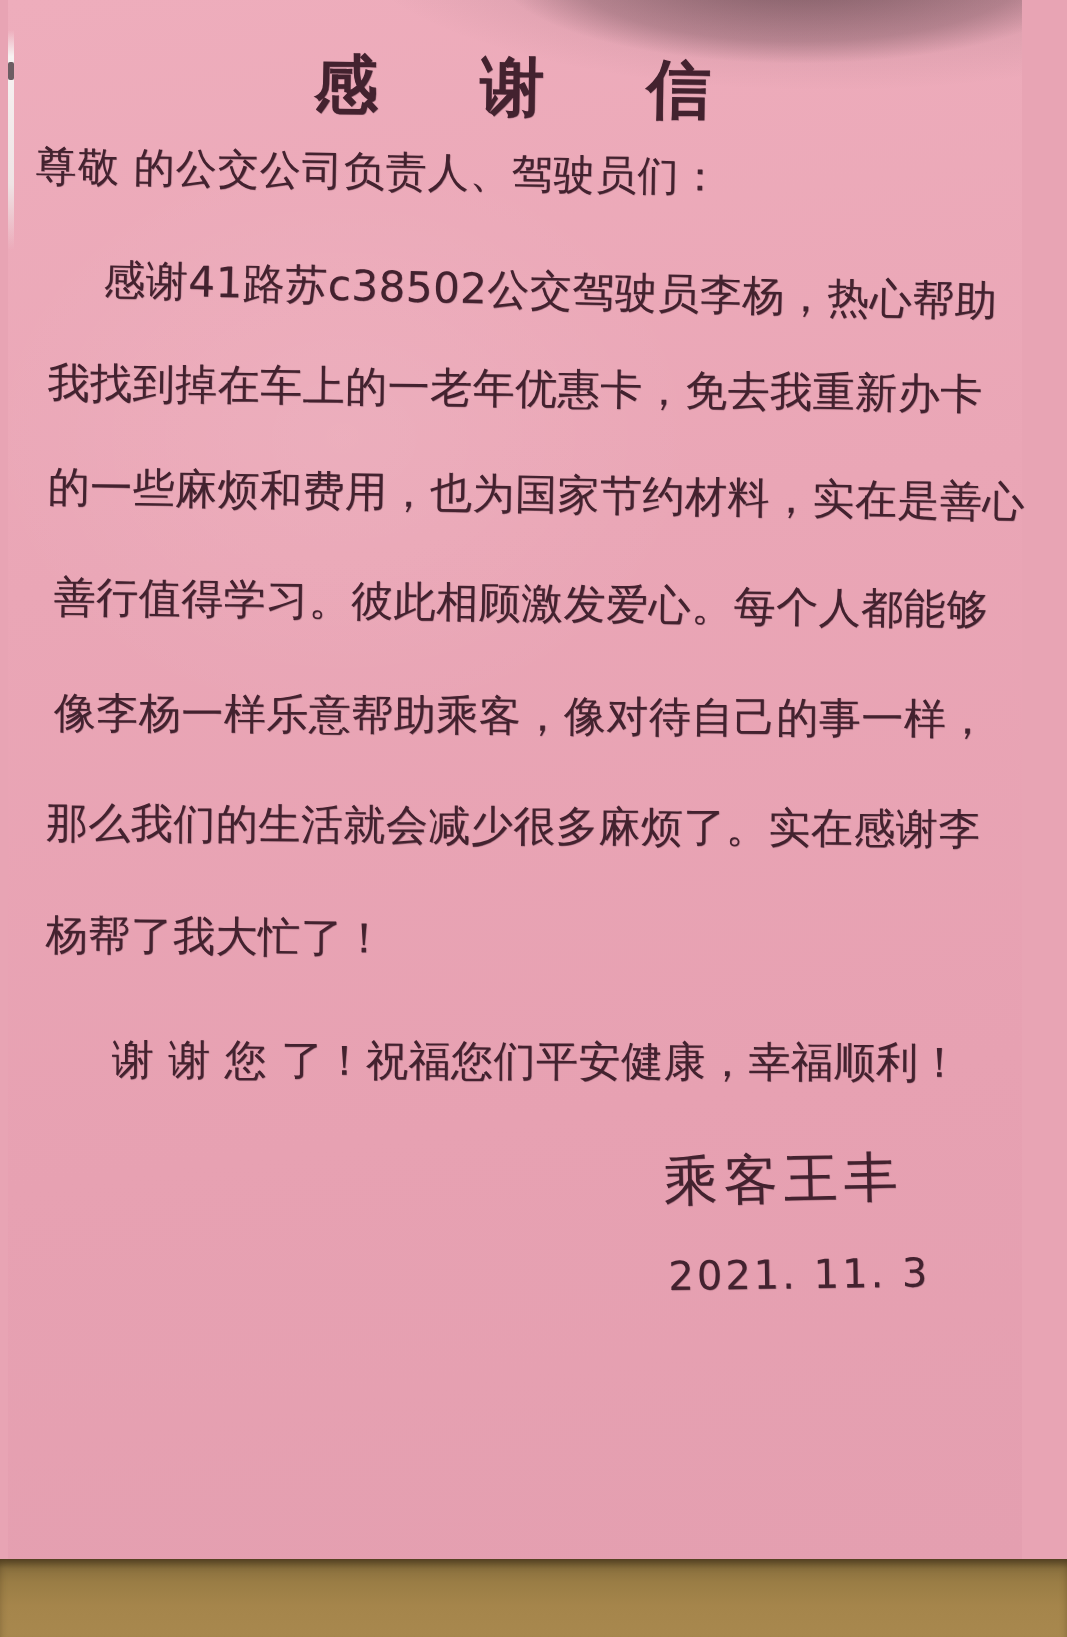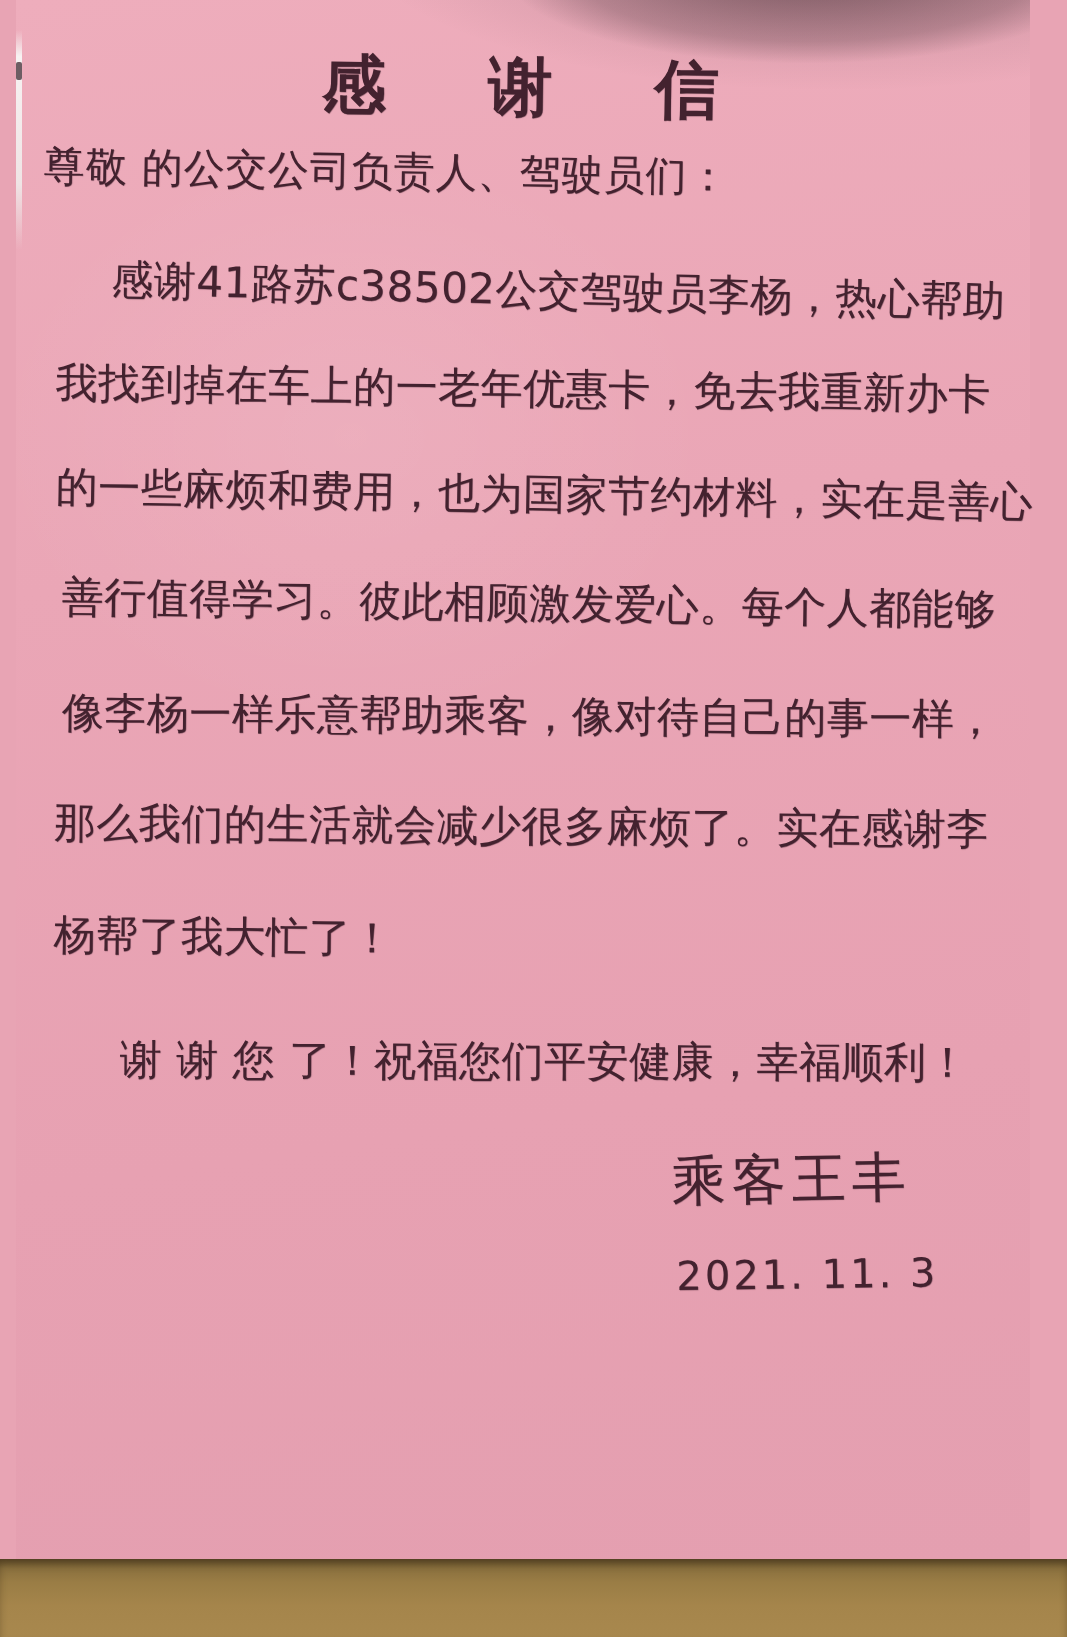--- a/index.html
+++ b/index.html
@@ -5,21 +5,21 @@
   html,body{margin:0;padding:0;background:#222;}
   .photo{
     position:relative;
     width:1067px;height:1637px;
     overflow:hidden;
     font-family:"DejaVu Sans", sans-serif;
     background:#e8a4b4;
   }
   
   .paper{
-    position:absolute;left:16px;top:0;width:1014px;height:1559px;
+    position:absolute;left:8px;top:0;width:1014px;height:1559px;
     background:
       radial-gradient(ellipse 420px 130px at 790px -30px, rgba(40,28,32,0.50), rgba(40,28,32,0.22) 55%, rgba(40,28,32,0) 72%),
       radial-gradient(ellipse 700px 230px at 820px -70px, rgba(60,45,50,0.28), rgba(60,45,50,0) 70%),
       radial-gradient(ellipse 520px 420px at 33% 28%, rgba(255,255,255,0.08), rgba(255,255,255,0) 70%),
       linear-gradient(172deg, #eeadbc 0%, #eaa6b6 35%, #e7a1b2 70%, #e49fb0 100%);
   }
   
   .edge-sliver{
     position:absolute;left:0;top:30px;width:6px;height:220px;
     background:linear-gradient(180deg, rgba(247,242,242,0) 0%, #f7f2f2 12%, #efe4e5 70%, rgba(239,228,229,0) 100%);

